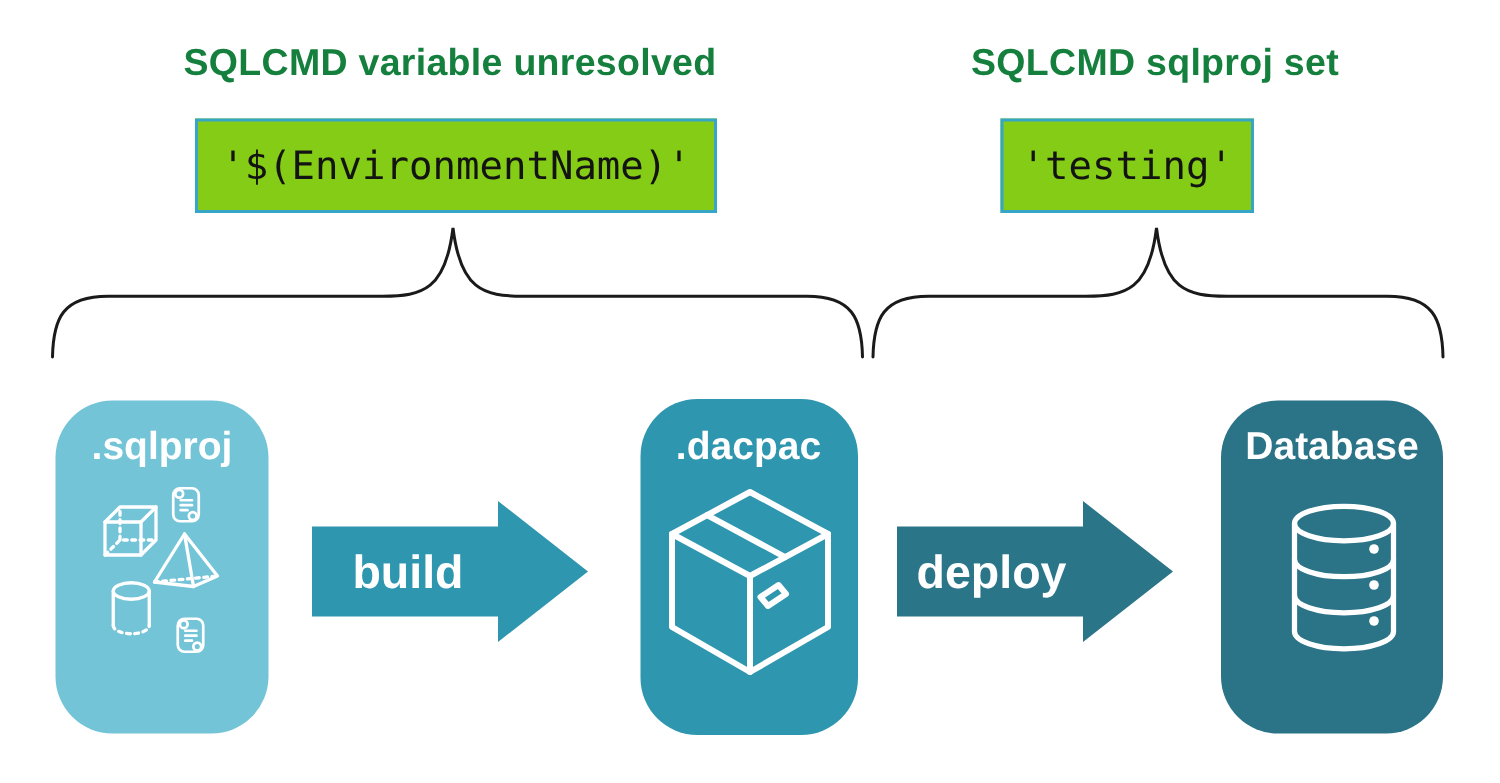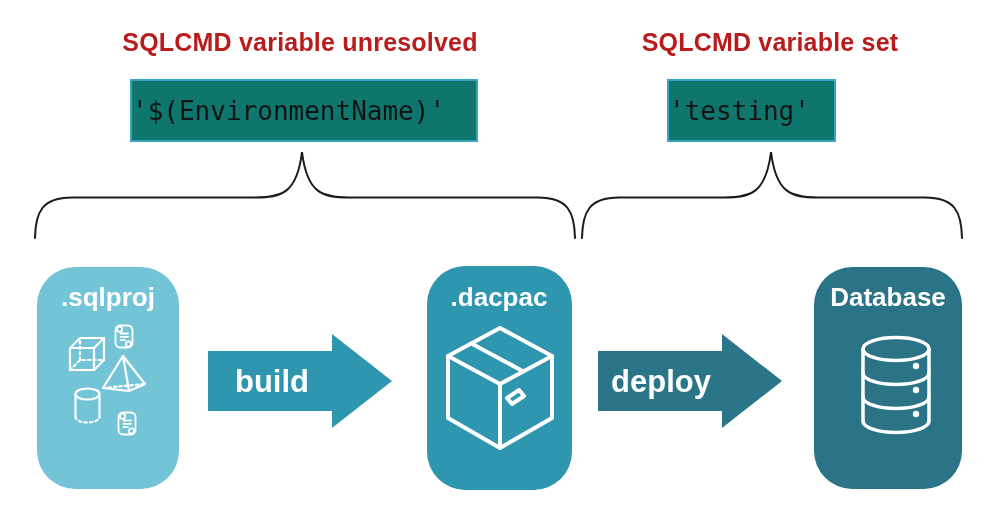--- a/index.html
+++ b/index.html
@@ -9,33 +9,34 @@
     height: 522px;
     background: #ffffff;
     overflow: hidden;
     font-family: "Liberation Sans", sans-serif;
   }
   .heading {
     position: absolute;
     font-weight: 700;
     font-size: 25px;
     line-height: 30px;
-    color: #b91c1c;
+    color: #15803d;
     text-align: center;
     letter-spacing: 0.2px;
   }
   #heading-unresolved { left: 100px; top: 27px; width: 400px; }
   #heading-resolved  { left: 568px; top: 27px; width: 404px; }
   .codebox {
     position: absolute;
     box-sizing: border-box;
     border: 2px solid #36a5c6;
-    background: #0f766e;
+    background: #84cc16;
     display: flex;
     align-items: center;
+    justify-content: center;
   }
   #codebox-unresolved { left: 130px; top: 79px; width: 348px; height: 63px; }
   #codebox-resolved   { left: 667px; top: 79px; width: 169px; height: 63px; }
   .codebox code {
     font-family: "DejaVu Sans Mono", "Liberation Mono", monospace;
     font-size: 26px;
     color: #131313;
     white-space: pre;
   }
   svg.overlay { position: absolute; left: 0; top: 0; }
@@ -58,21 +59,21 @@
   .icon .dash { stroke-dasharray: 2.5 3; }
   .icon .dot { fill: #ffffff; stroke: none; }
 </style>
 </head>
 <body>
 
 <div class="canvas">
 
   <div class="heading" id="heading-unresolved">SQLCMD variable unresolved</div>
 
-  <div class="heading" id="heading-resolved">SQLCMD variable set</div>
+  <div class="heading" id="heading-resolved">SQLCMD sqlproj set</div>
 
   <div class="codebox" id="codebox-unresolved">
     <code>'$(EnvironmentName)'</code>
   </div>
 
   <div class="codebox" id="codebox-resolved">
     <code>'testing'</code>
   </div>
 
   <svg class="overlay" width="1000" height="522" viewBox="0 0 1000 522">

